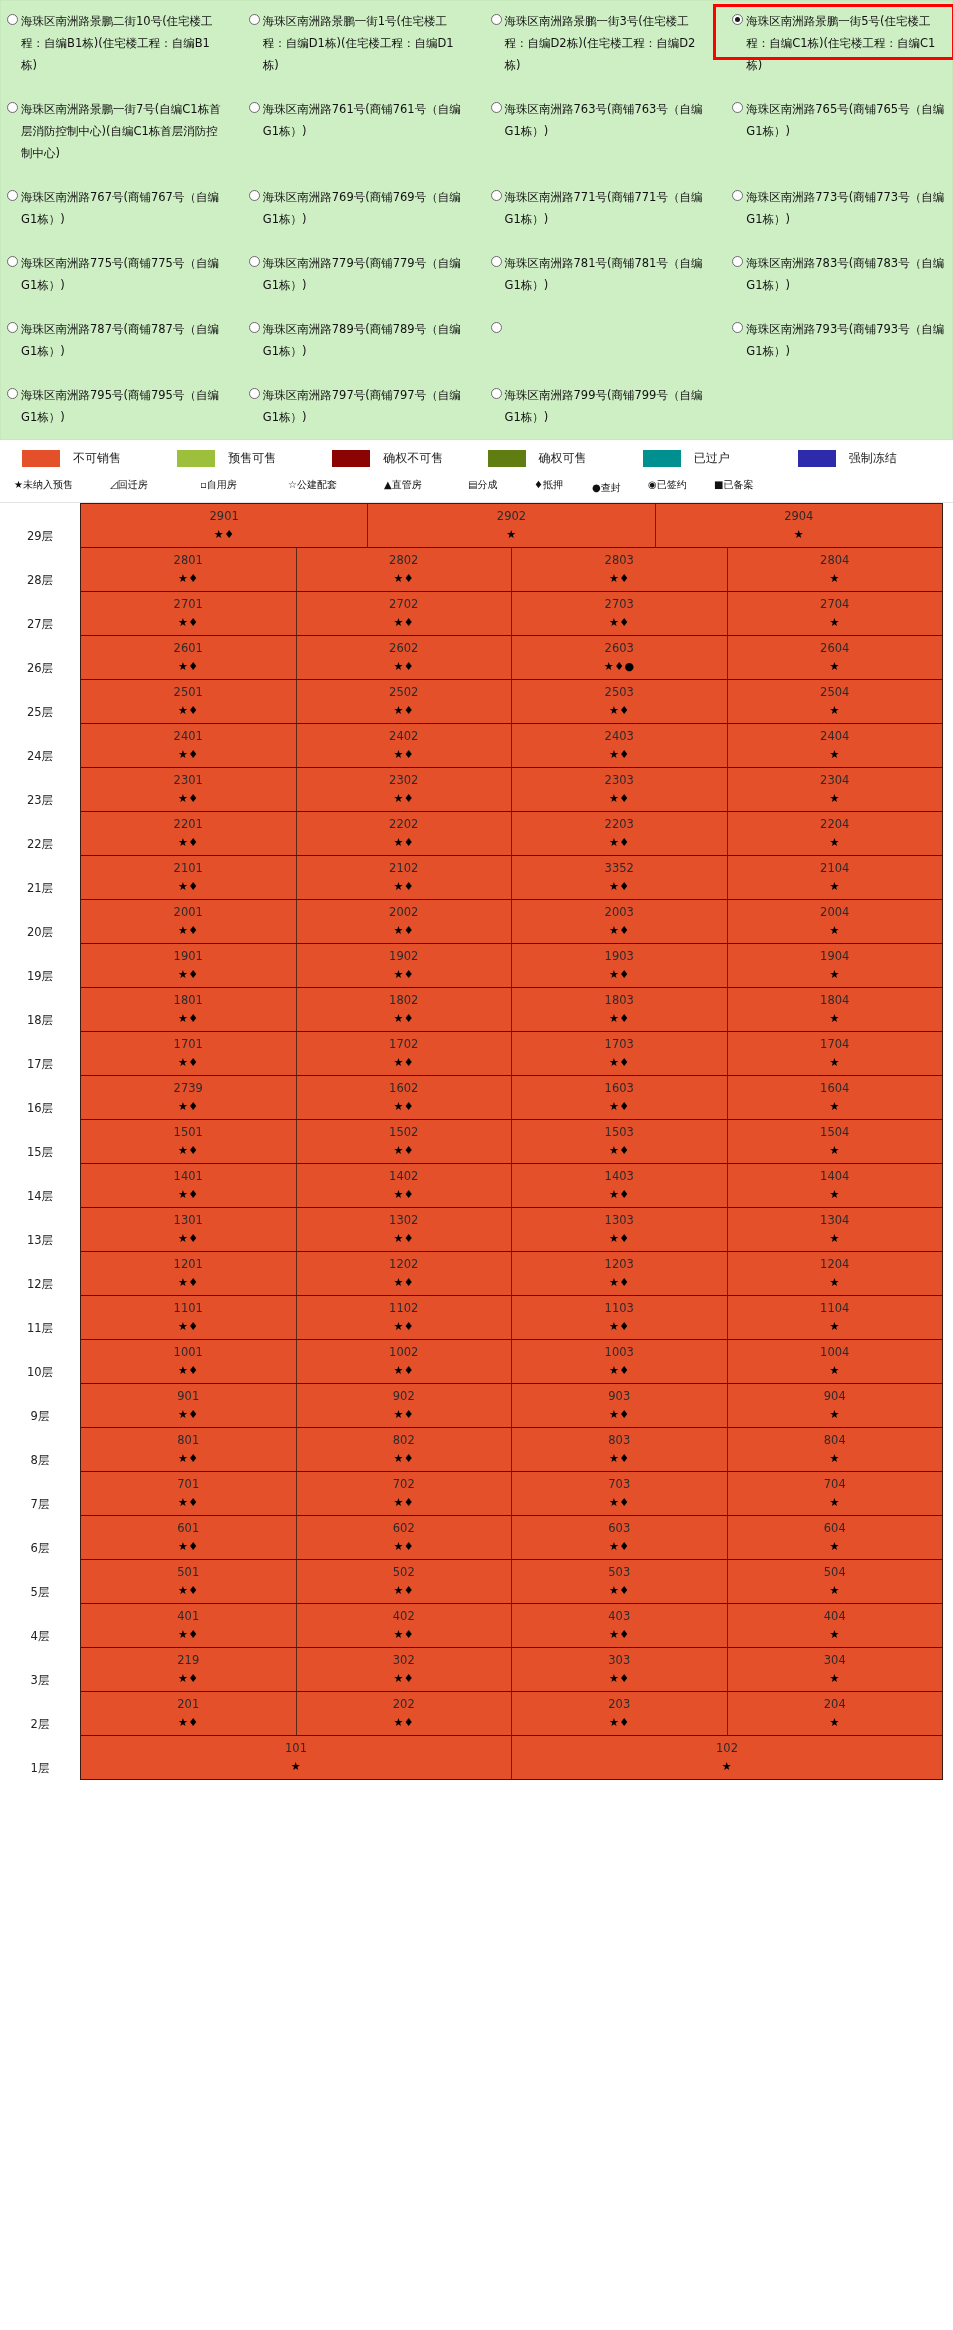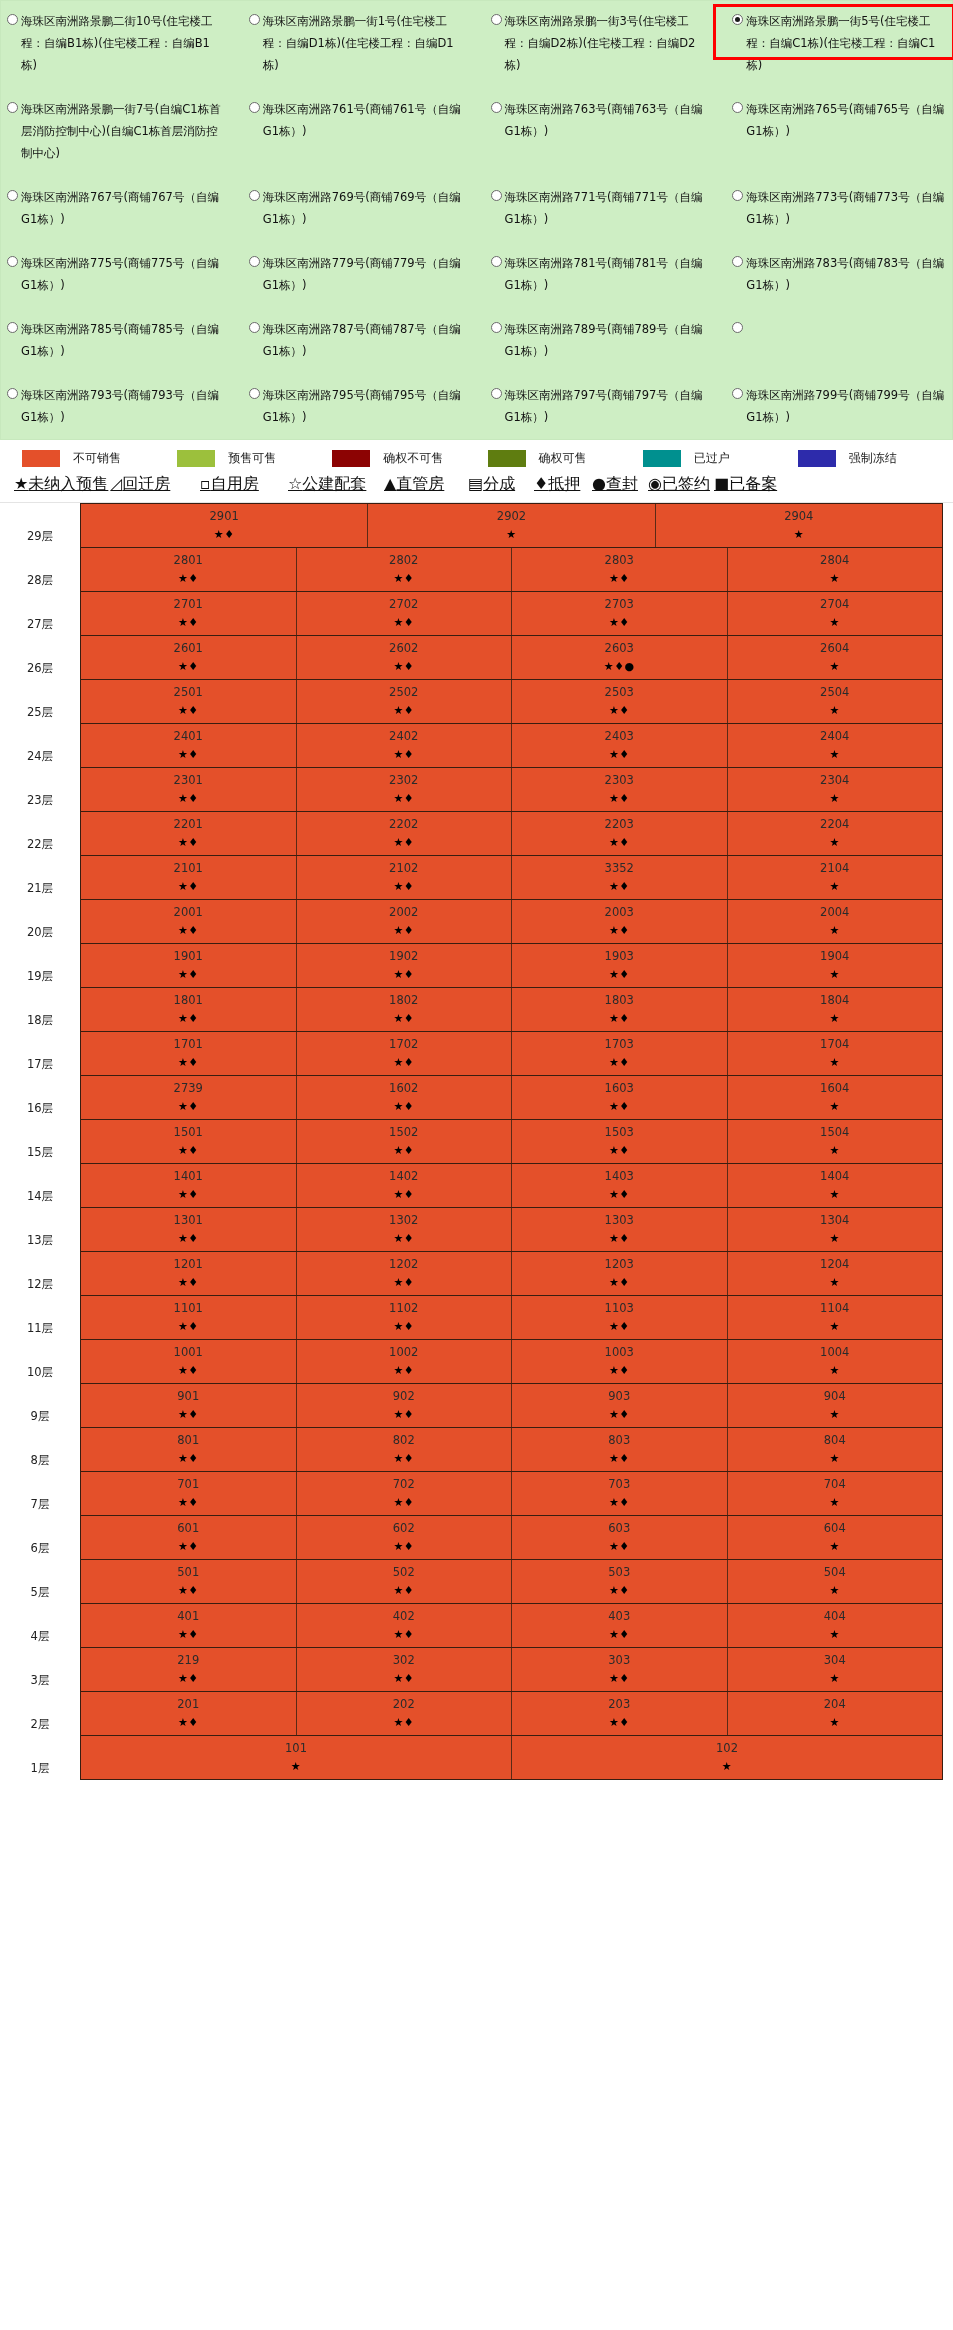--- a/index.html
+++ b/index.html
@@ -74,23 +74,22 @@
     width: 38px; height: 17px;
     display: inline-block;
     margin-right: 13px;
   }
   .lg-text { font-size: 12px; color: #222; }
 
   .legend-symbols {
     display: flex;
     align-items: center;
     padding: 3px 0 5px 14px;
-    font-size: 16px;
+    font-size: 10px;
     color: #111;
-    text-decoration: underline;
   }
   .sym-item { white-space: nowrap; }
   .sym-item + .sym-item { margin-left: 0; }
 
   
   .table-area { background: #fff; padding-bottom: 14px; }
   .floor-row {
     display: flex;
     align-items: stretch;
     position: relative;
@@ -202,24 +201,20 @@
       <div class="sel-item">
         <span class="radio"></span>
         <span class="sel-label">海珠区南洲路781号(商铺781号（自编G1栋）)</span>
       </div>
       <div class="sel-item">
         <span class="radio"></span>
         <span class="sel-label">海珠区南洲路783号(商铺783号（自编G1栋）)</span>
       </div>
       <div class="sel-item">
         <span class="radio"></span>
-        <span class="sel-label">海珠区南洲路785号(商铺785号（自编G1栋）)</span>
-      </div>
-      <div class="sel-item">
-        <span class="radio"></span>
         <span class="sel-label">海珠区南洲路787号(商铺787号（自编G1栋）)</span>
       </div>
       <div class="sel-item">
         <span class="radio"></span>
         <span class="sel-label">海珠区南洲路789号(商铺789号（自编G1栋）)</span>
       </div>
       <div class="sel-item">
         <span class="radio"></span>
       </div>
       <div class="sel-item">
@@ -270,21 +265,21 @@
       </div>
     </div>
   <div class="legend-symbols">
       <span class="sym-item" style="width: 96px; display: inline-block;"><span>★</span><span>未纳入预售</span></span>
       <span class="sym-item" style="width: 90px; display: inline-block;"><span>◿</span><span>回迁房</span></span>
       <span class="sym-item" style="width: 88px; display: inline-block;"><span>▫</span><span>自用房</span></span>
       <span class="sym-item" style="width: 96px; display: inline-block;"><span>☆</span><span>公建配套</span></span>
       <span class="sym-item" style="width: 84px; display: inline-block;"><span>▲</span><span>直管房</span></span>
       <span class="sym-item" style="width: 66px; display: inline-block;"><span>▤</span><span>分成</span></span>
       <span class="sym-item" style="width: 58px; display: inline-block;"><span>♦</span><span>抵押</span></span>
-      <span class="sym-item" style="width: 56px; display: inline-block;"><span>●</span><span>查封</span></span>
+      <span class="sym-item" style="width: 56px; display: inline-block; margin-top: 7px;"><span>●</span><span>查封</span></span>
       <span class="sym-item" style="width: 66px; display: inline-block;"><span>◉</span><span>已签约</span></span>
       <span class="sym-item" style="width: 60px; display: inline-block;"><span>■</span><span>已备案</span></span>
     </div>
 </div>
 
 <div class="table-area">
     <div class="floor-row">
       <div class="floor-label">29层</div>
       <div class="cells">
         <div class="cell">

